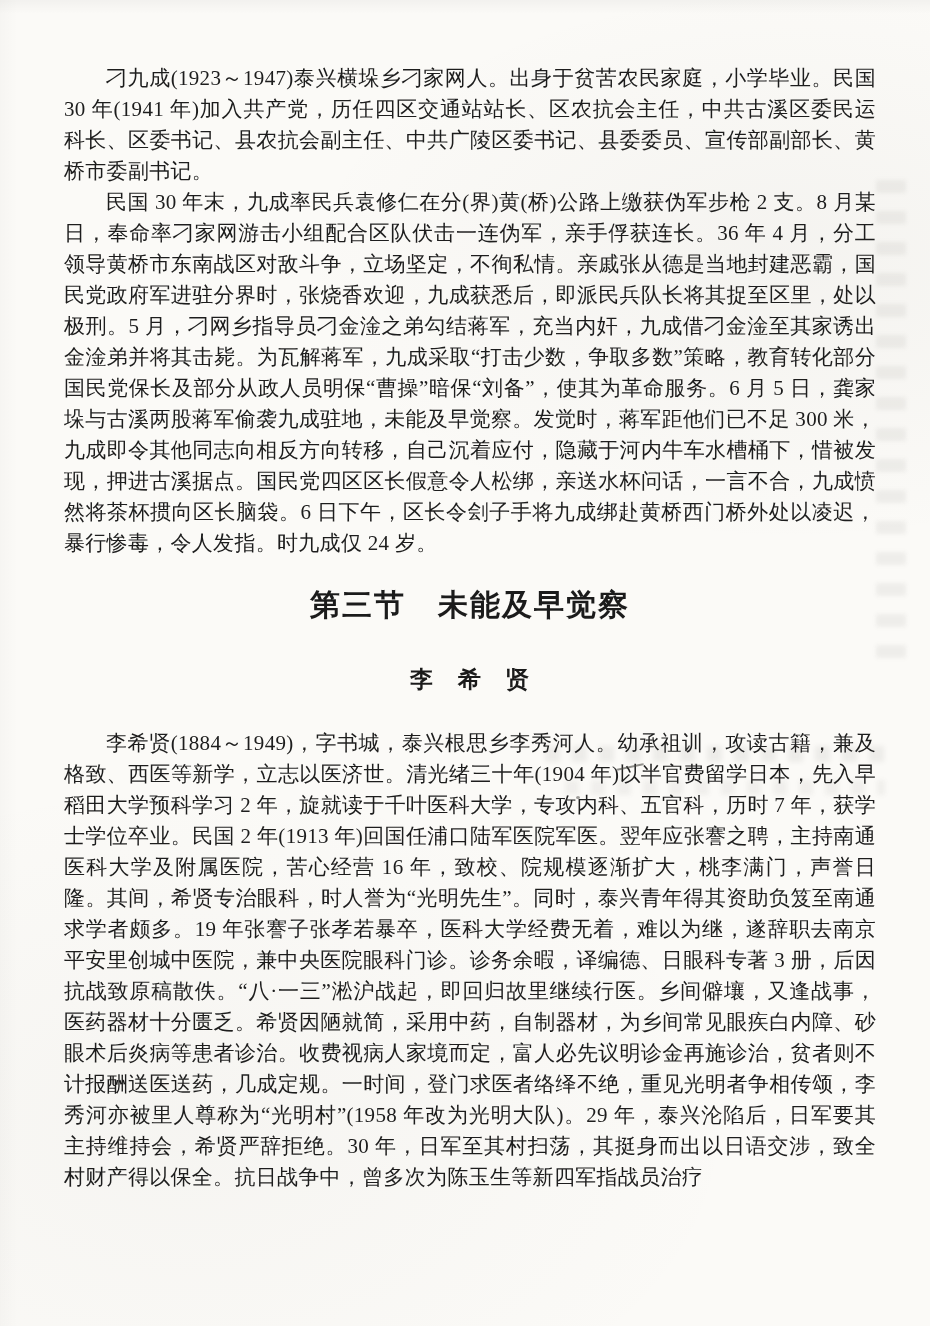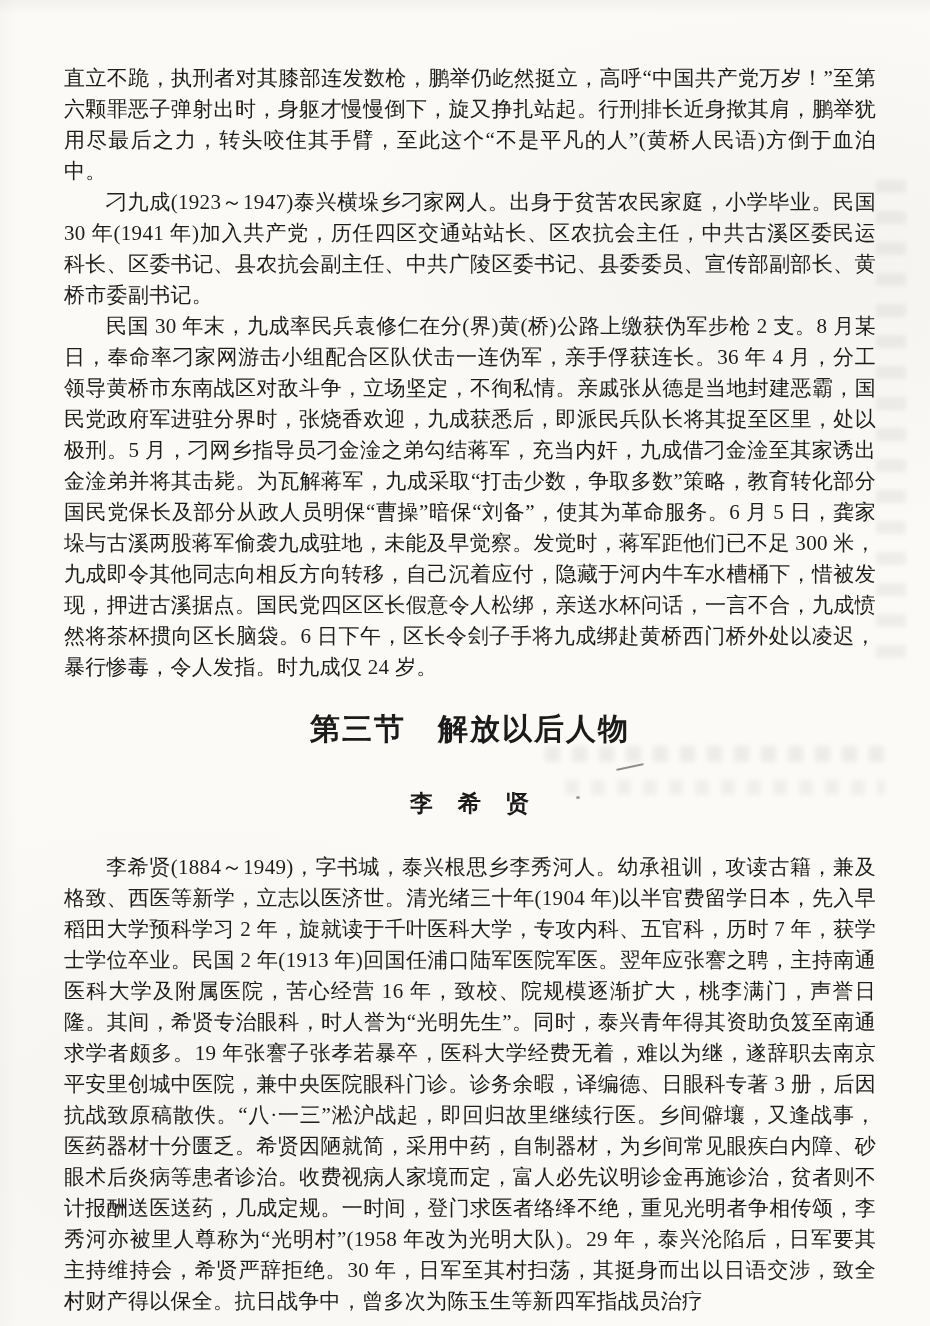--- a/index.html
+++ b/index.html
@@ -126,28 +126,27 @@
     border-radius: 50%;
   }
 </style>
 </head>
 <body>
 
 <div class="page">
 
   <div class="content">
 
-    <p class="para">直立不跪，执刑者对其膝部连发数枪，鹏举仍屹然挺立，高呼“中国共产党万岁！”至第六颗罪恶子弹射出时，身躯才慢慢倒下，旋又挣扎站起。行刑排长近身揿其肩，鹏举犹用尽最后之力，转头咬住其手臂，至此这个“不是平凡的人”(黄桥人民语)方倒于血泊中。</p>
 
 
     <p class="para indent">刁九成(1923～1947)泰兴横垛乡刁家网人。出身于贫苦农民家庭，小学毕业。民国 30 年(1941 年)加入共产党，历任四区交通站站长、区农抗会主任，中共古溪区委民运科长、区委书记、县农抗会副主任、中共广陵区委书记、县委委员、宣传部副部长、黄桥市委副书记。</p>
 
     <p class="para indent">民国 30 年末，九成率民兵袁修仁在分(界)黄(桥)公路上缴获伪军步枪 2 支。8 月某日，奉命率刁家网游击小组配合区队伏击一连伪军，亲手俘获连长。36 年 4 月，分工领导黄桥市东南战区对敌斗争，立场坚定，不徇私情。亲戚张从德是当地封建恶霸，国民党政府军进驻分界时，张烧香欢迎，九成获悉后，即派民兵队长将其捉至区里，处以极刑。5 月，刁网乡指导员刁金淦之弟勾结蒋军，充当内奸，九成借刁金淦至其家诱出金淦弟并将其击毙。为瓦解蒋军，九成采取“打击少数，争取多数”策略，教育转化部分国民党保长及部分从政人员明保“曹操”暗保“刘备”，使其为革命服务。6 月 5 日，龚家垛与古溪两股蒋军偷袭九成驻地，未能及早觉察。发觉时，蒋军距他们已不足 300 米，九成即令其他同志向相反方向转移，自己沉着应付，隐藏于河内牛车水槽桶下，惜被发现，押进古溪据点。国民党四区区长假意令人松绑，亲送水杯问话，一言不合，九成愤然将茶杯掼向区长脑袋。6 日下午，区长令刽子手将九成绑赴黄桥西门桥外处以凌迟，暴行惨毒，令人发指。时九成仅 24 岁。</p>
 
-    <h2 class="section-title">第三节　解放以后人物</h2>
+    <h2 class="section-title">第三节　未能及早觉察</h2>
 
     <h3 class="entry-name second">李　希　贤</h3>
 
     <p class="para indent">李希贤(1884～1949)，字书城，泰兴根思乡李秀河人。幼承祖训，攻读古籍，兼及格致、西医等新学，立志以医济世。清光绪三十年(1904 年)以半官费留学日本，先入早稻田大学预科学习 2 年，旋就读于千叶医科大学，专攻内科、五官科，历时 7 年，获学士学位卒业。民国 2 年(1913 年)回国任浦口陆军医院军医。翌年应张謇之聘，主持南通医科大学及附属医院，苦心经营 16 年，致校、院规模逐渐扩大，桃李满门，声誉日隆。其间，希贤专治眼科，时人誉为“光明先生”。同时，泰兴青年得其资助负笈至南通求学者颇多。19 年张謇子张孝若暴卒，医科大学经费无着，难以为继，遂辞职去南京平安里创城中医院，兼中央医院眼科门诊。诊务余暇，译编德、日眼科专著 3 册，后因抗战致原稿散佚。“八·一三”淞沪战起，即回归故里继续行医。乡间僻壤，又逢战事，医药器材十分匮乏。希贤因陋就简，采用中药，自制器材，为乡间常见眼疾白内障、砂眼术后炎病等患者诊治。收费视病人家境而定，富人必先议明诊金再施诊治，贫者则不计报酬送医送药，几成定规。一时间，登门求医者络绎不绝，重见光明者争相传颂，李秀河亦被里人尊称为“光明村”(1958 年改为光明大队)。29 年，泰兴沦陷后，日军要其主持维持会，希贤严辞拒绝。30 年，日军至其村扫荡，其挺身而出以日语交涉，致全村财产得以保全。抗日战争中，曾多次为陈玉生等新四军指战员治疗</p>
 
   </div>
 
   <div class="bleed-col-right"></div>
   <div class="bleed-row-1"></div>
   <div class="bleed-row-2"></div>

